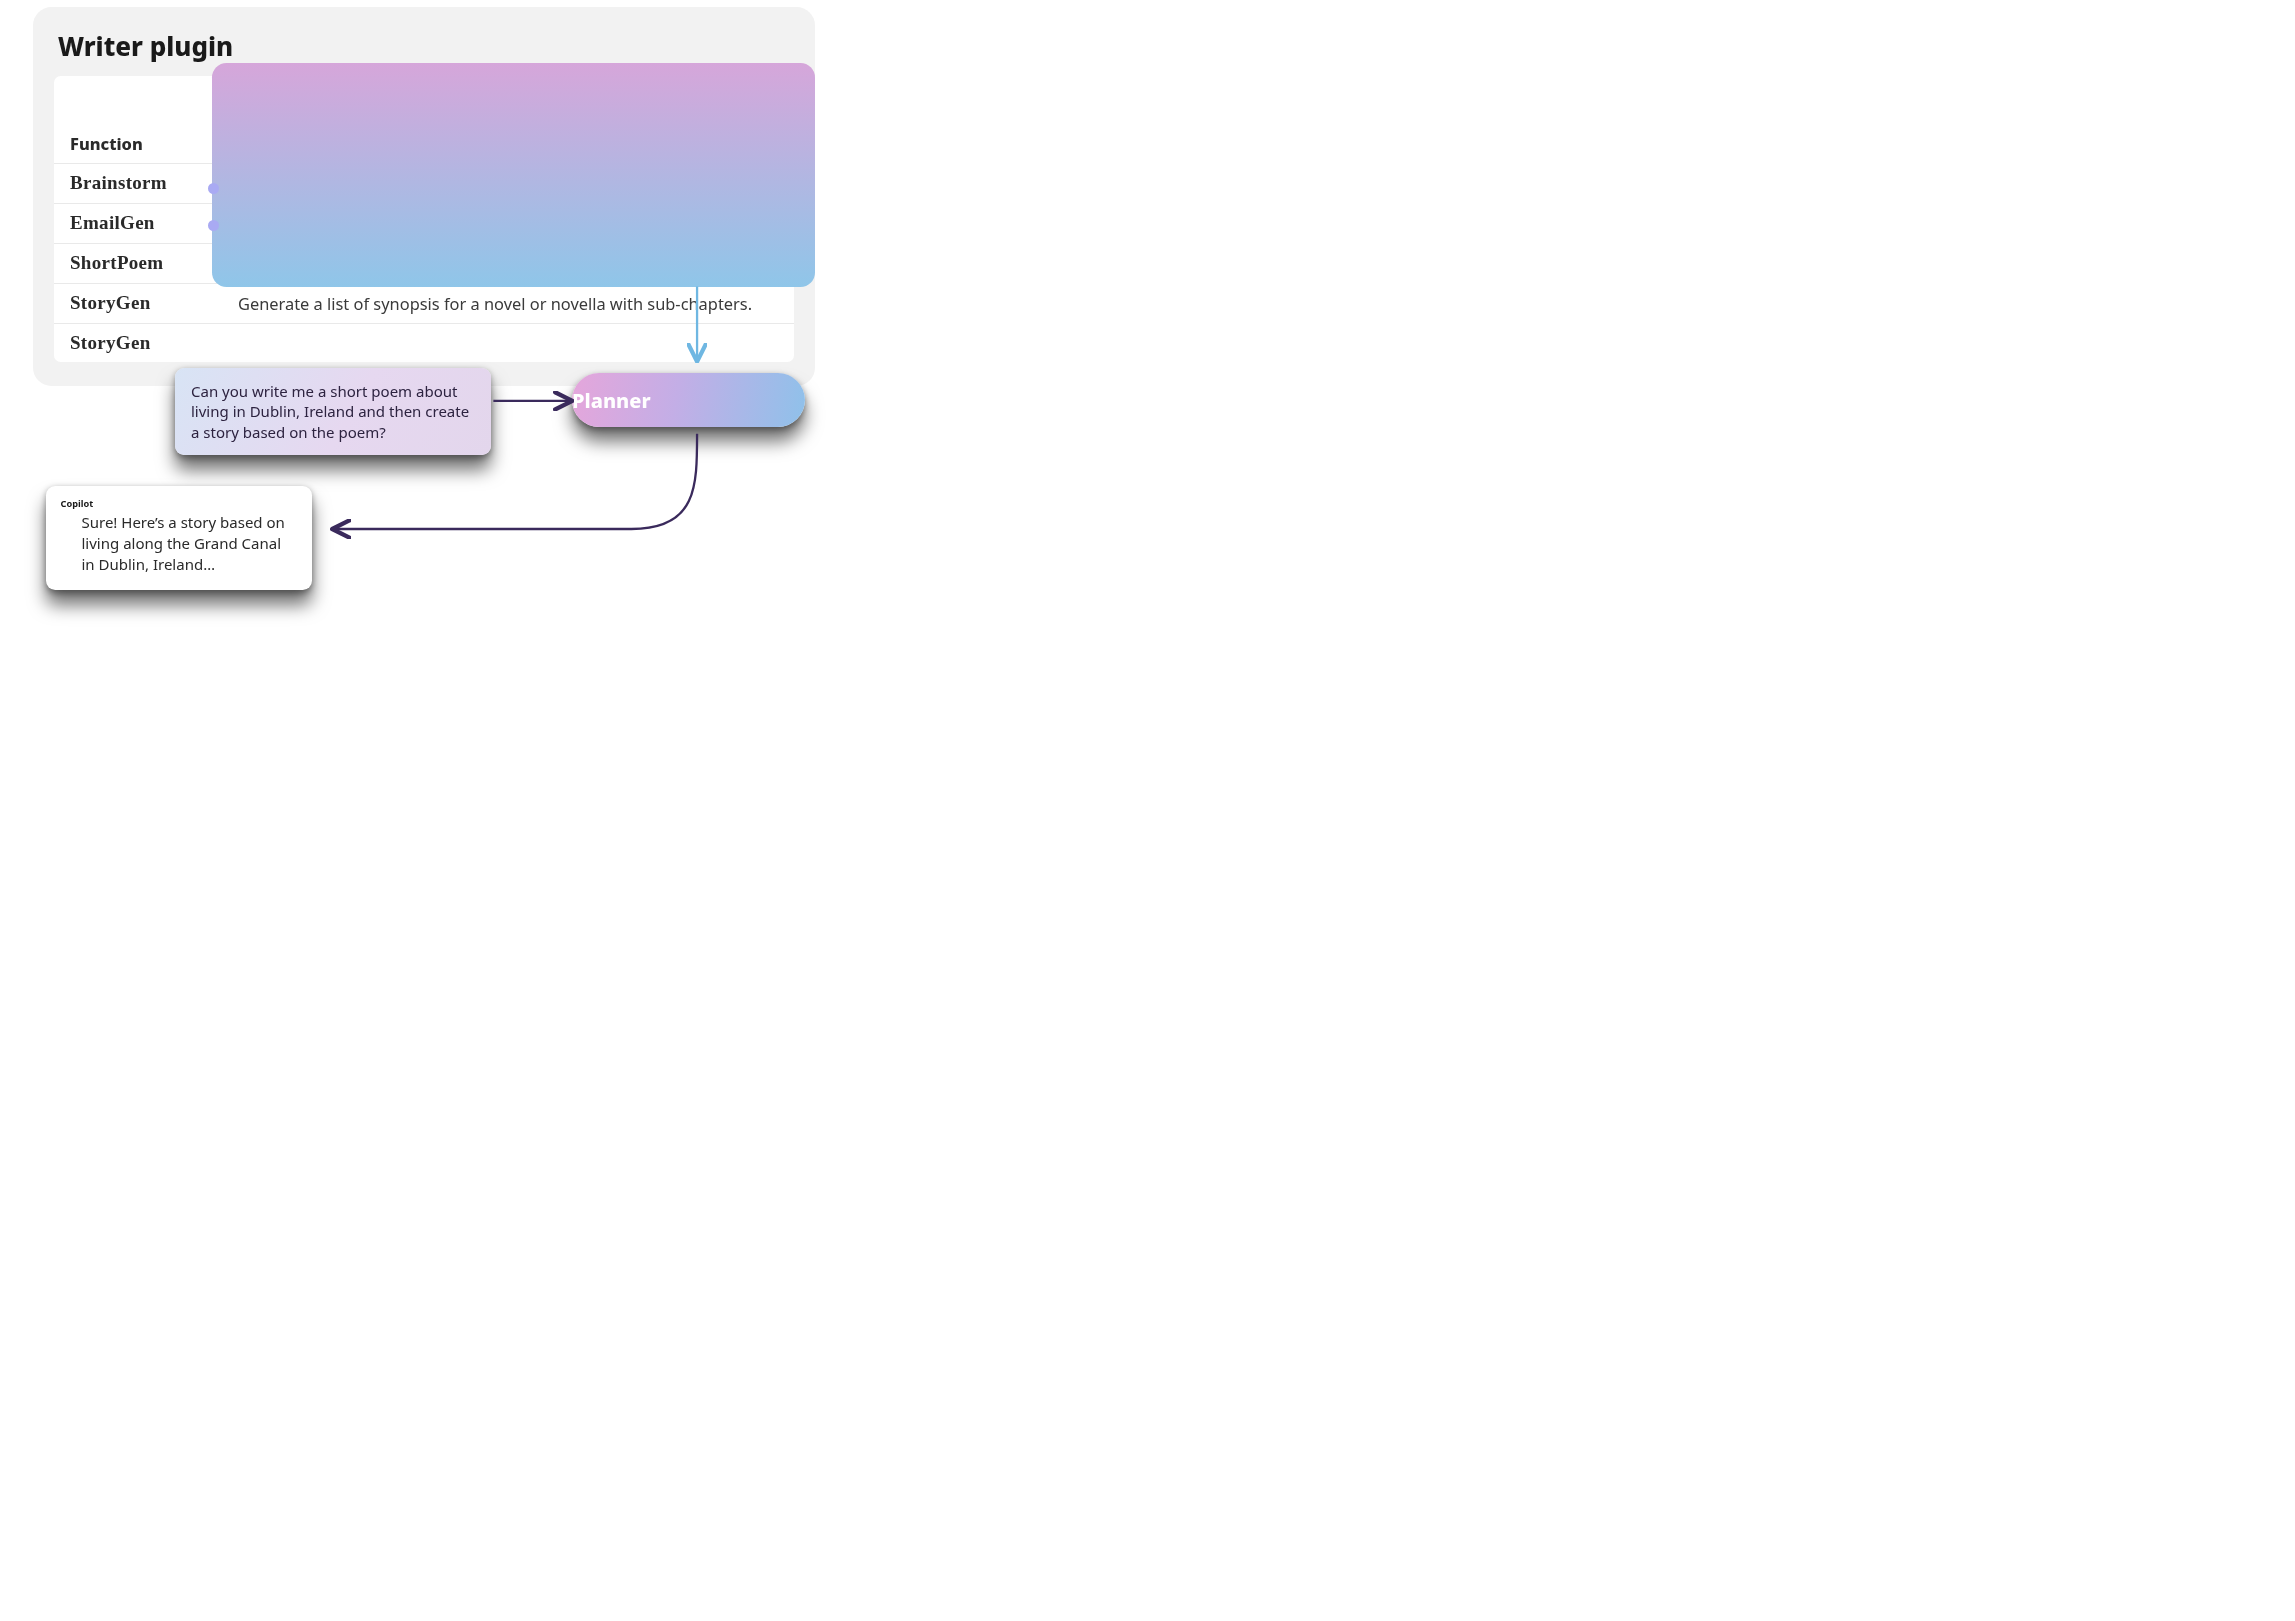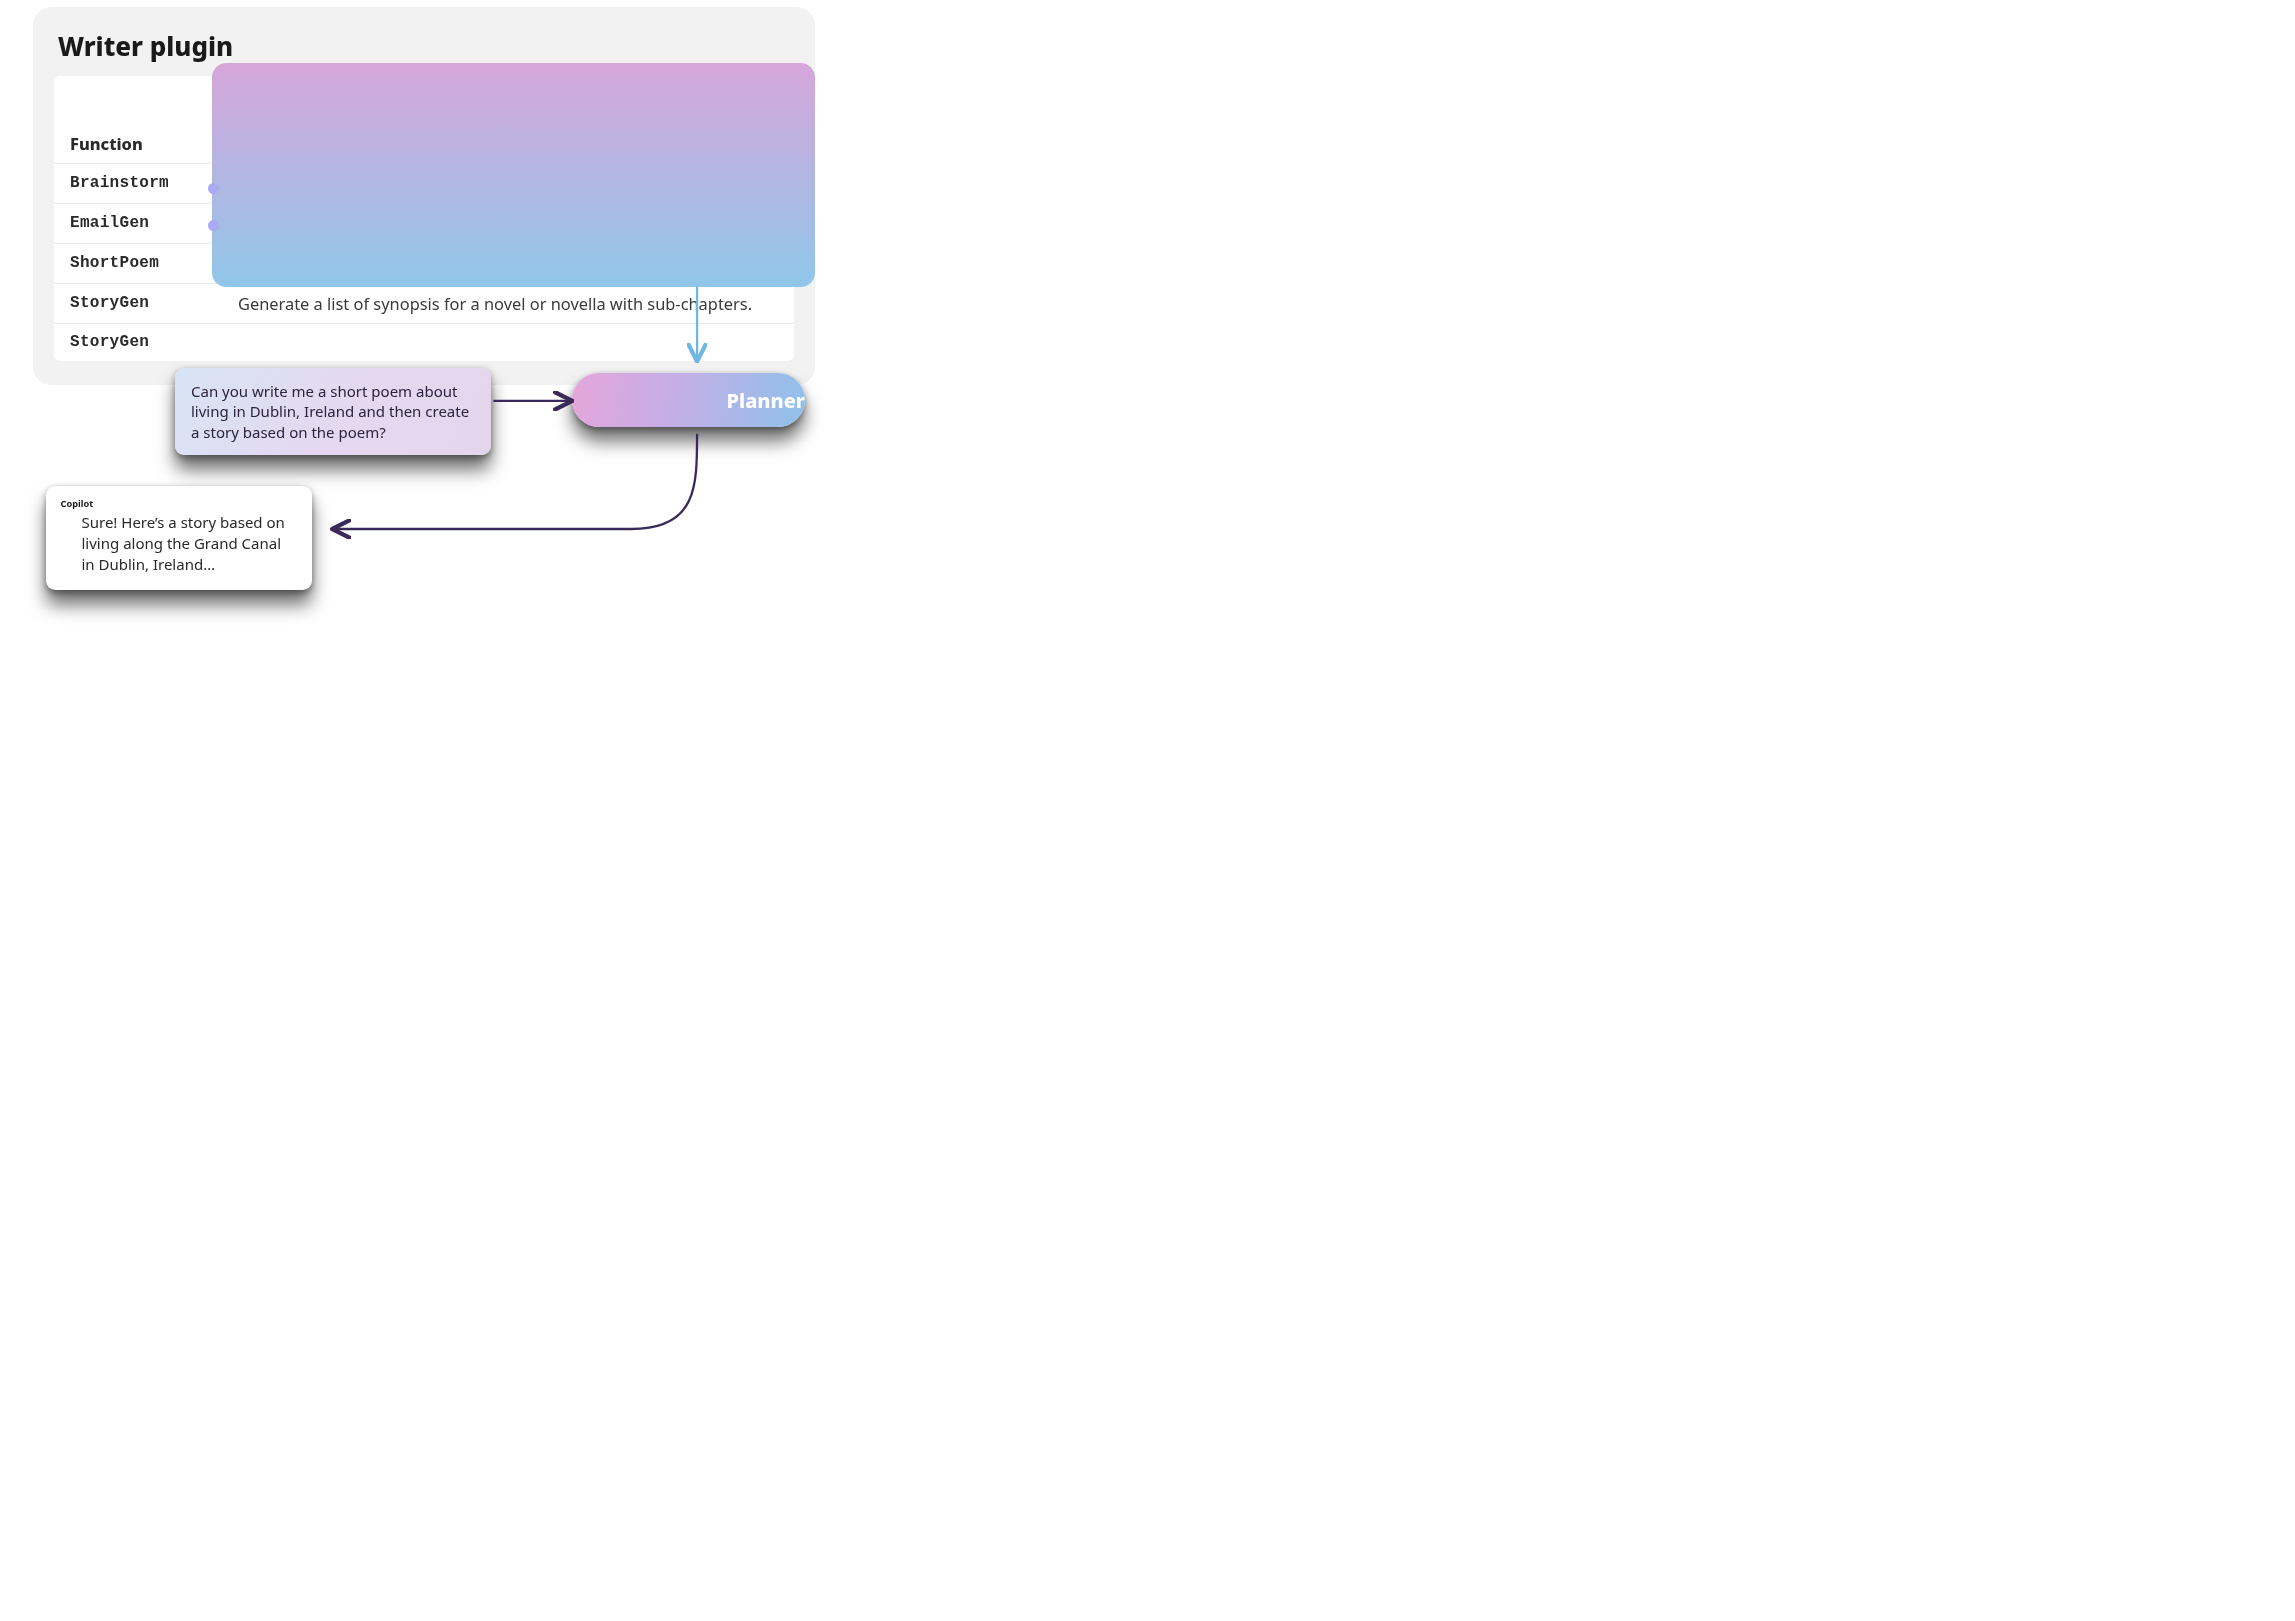--- a/index.html
+++ b/index.html
@@ -38,22 +38,22 @@
   }
   .ptr{
     display:flex;align-items:center;
     border-top:0.7px solid var(--row);
     min-height:37px;
   }
   .ptr:first-child{border-top:none;}
   .ptr .col-fn{
     width:158px;flex:0 0 158px;
     padding:8px 6.6px 8px 16px;box-sizing:border-box;
-    font-family:Liberation Mono, monospace;
-    font-size:16px;font-weight:700;color:#2a2a2a;letter-spacing:0.3px;
+    font-family:Liberation Serif, serif;
+    font-size:19px;font-weight:700;color:#2a2a2a;letter-spacing:0.3px;
   }
   .ptr .col-desc{
     flex:1;padding:8px 16px 8px 26px;box-sizing:border-box;
     font-size:16.4px;color:#3a3a3a;
   }
   .ptr.head .col-fn{font-family:inherit;font-weight:800;font-size:16.4px;letter-spacing:0;margin-top:48px;}
   .ptr.head .col-desc{font-weight:800;color:#1a1a1a;}
 
   
   .desc-frame{
@@ -94,21 +94,21 @@
     color:#2d2340;
     font-size:15px;line-height:1.35;
   }
 
   
   .planner{
     position:absolute;left:572px;top:373px;width:233px;height:54px;
     border-radius:657px;
     background:linear-gradient(100deg,#e5a6db 0%,#c3aee6 45%,#8fc1ea 100%);
     box-shadow:0 14.5px 18.4px rgba(0,0,0,.55),0 2.6px 6.6px rgba(0,0,0,.35);
-    display:flex;align-items:center;justify-content:flex-end;
+    display:flex;align-items:center;justify-content:flex-start;
     color:#fff;font-weight:800;font-size:20px;
   }
 
   
   .response{
     position:absolute;left:46px;top:486px;width:266px;
     background:#fff;border-radius:9.2px;
     padding:10.5px 14.5px 14.5px;
     box-sizing:border-box;
     box-shadow:0 14.5px 18.4px rgba(0,0,0,.55),0 2.6px 6.6px rgba(0,0,0,.35);

